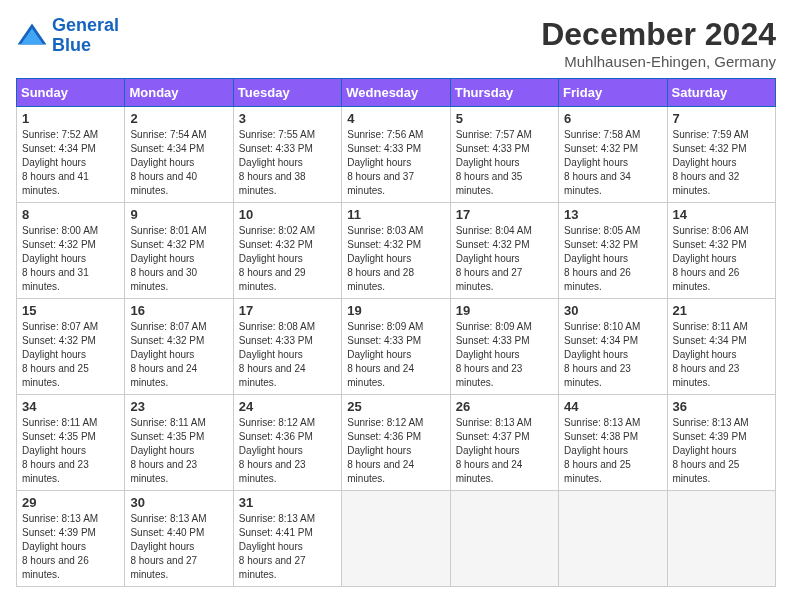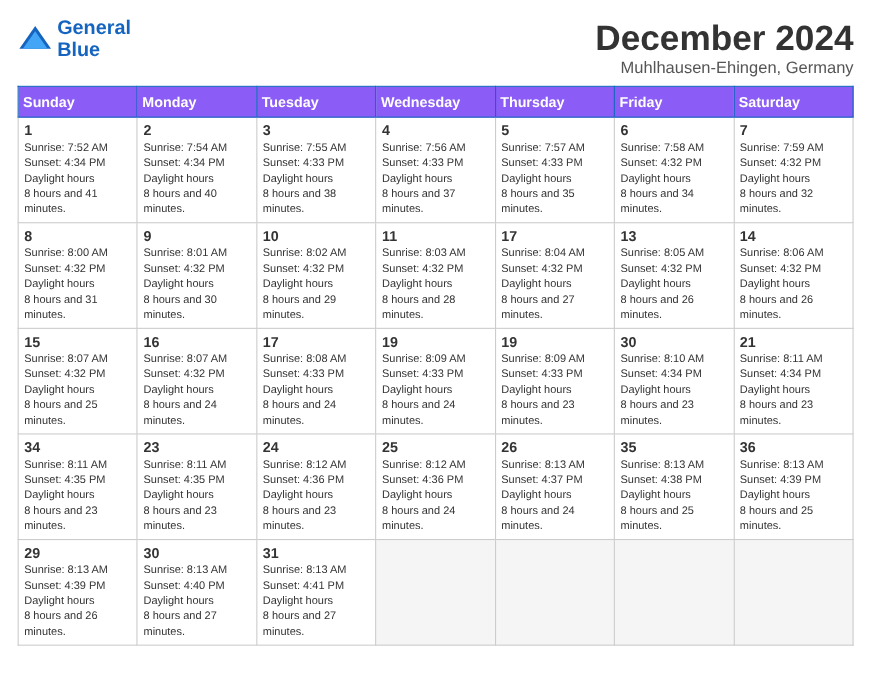--- a/index.html
+++ b/index.html
@@ -352,21 +352,21 @@
         <td>
         <span class="day-num">26</span>
         <div class="cell-text">
           Sunrise: 8:13 AM<br>
           Sunset: 4:37 PM<br>
           Daylight hours<br>
           8 hours and 24 minutes.
         </div>
       </td>
         <td>
-        <span class="day-num">35</span>
+        <span class="day-num">44</span>
         <div class="cell-text">
           Sunrise: 8:13 AM<br>
           Sunset: 4:38 PM<br>
           Daylight hours<br>
           8 hours and 25 minutes.
         </div>
       </td>
         <td>
         <span class="day-num">36</span>
         <div class="cell-text">

